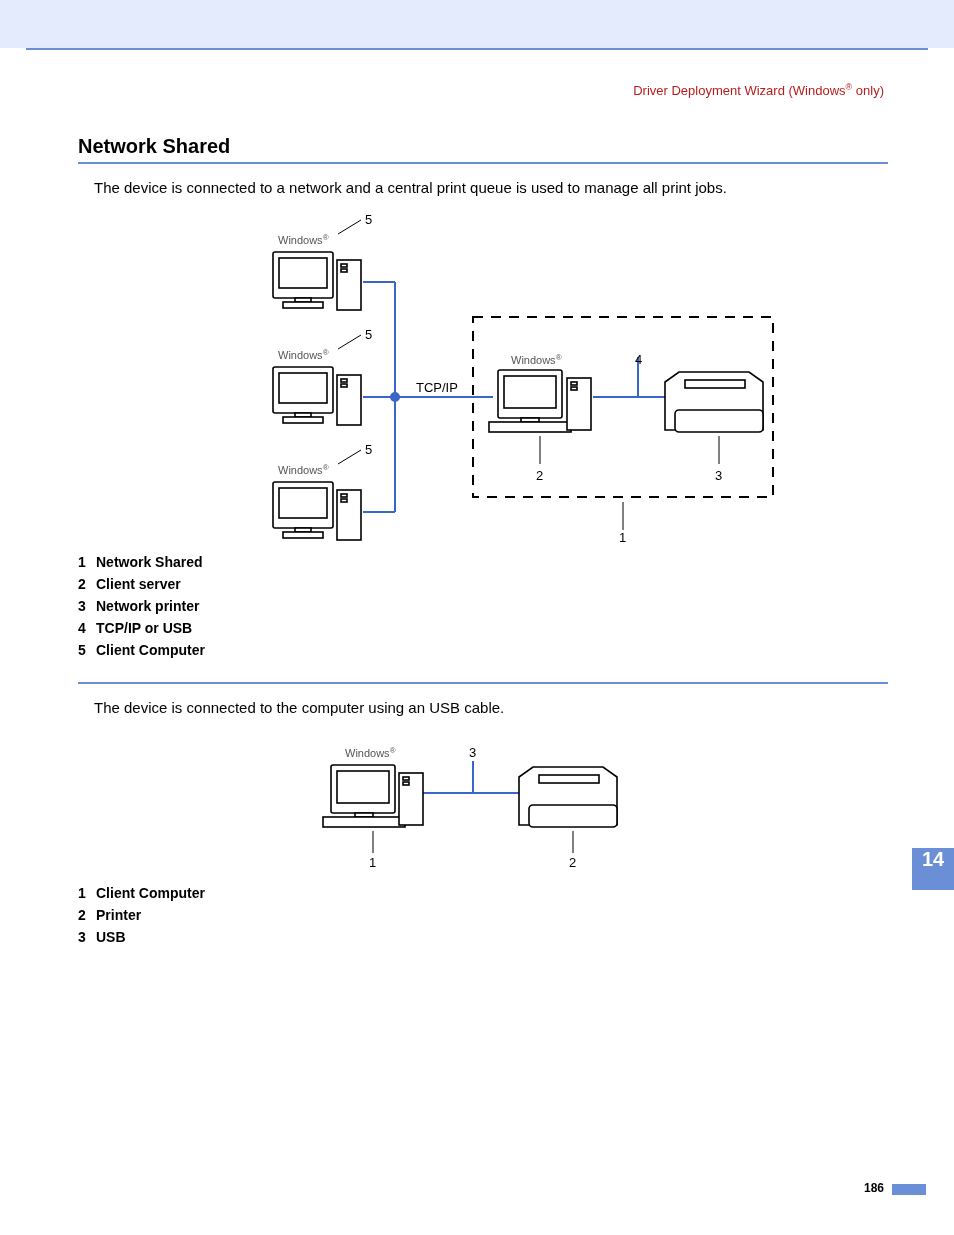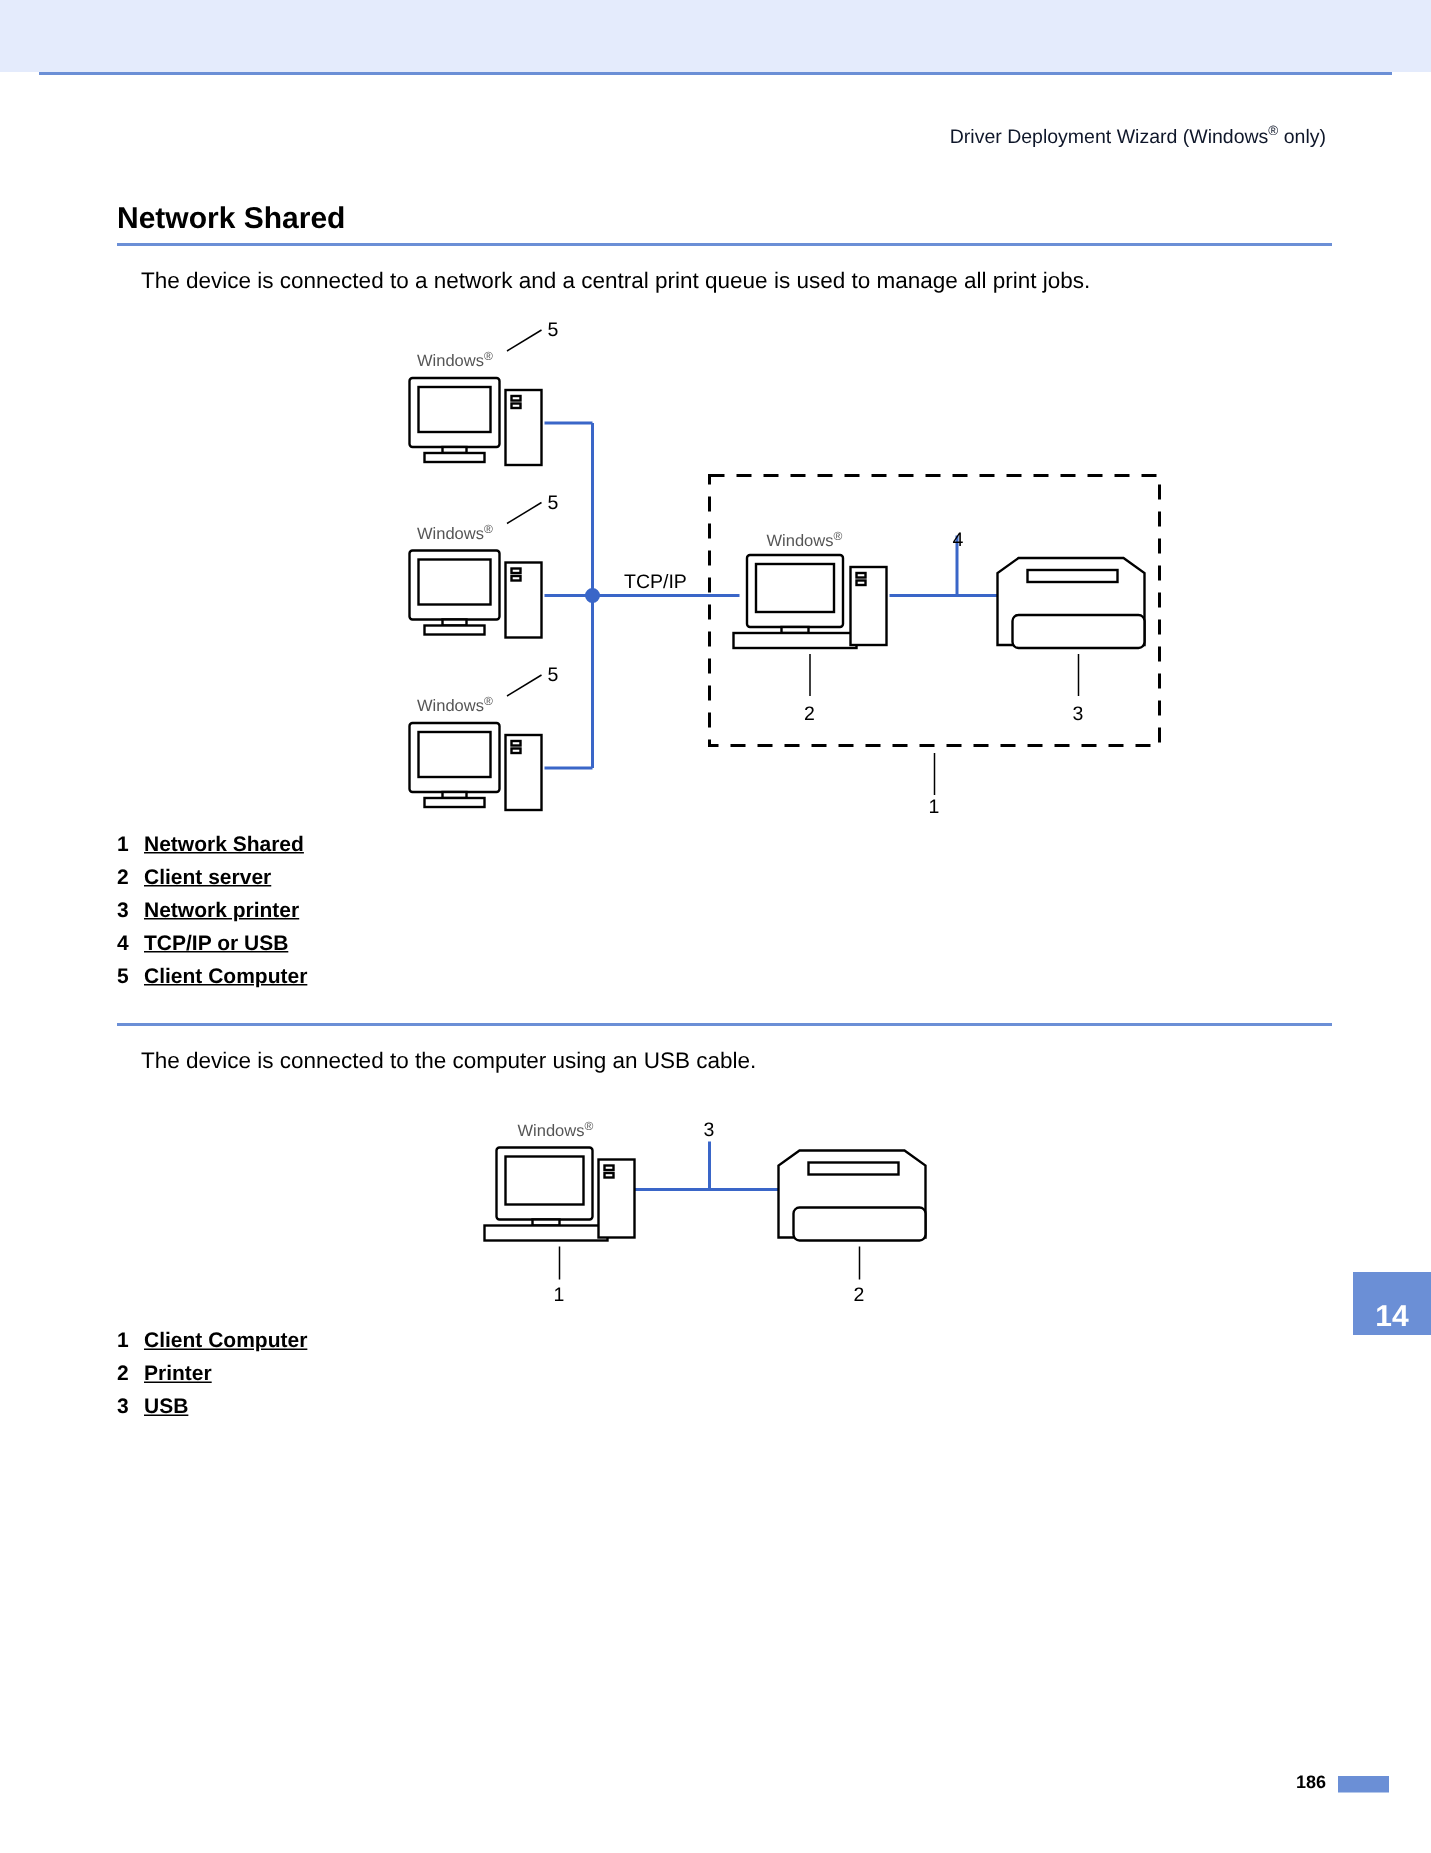--- a/index.html
+++ b/index.html
@@ -1,30 +1,30 @@
 <!DOCTYPE html>
 <html><head>
 <meta charset="utf-8">
 <style>
   html,body{margin:0;padding:0;background:#fff;font-family:Arial,Helvetica,sans-serif;color:#000;}
   .page{width:954px;height:1235px;position:relative;background:#fff;overflow:hidden;}
   .top-bar{position:absolute;left:0;top:0;width:954px;height:48px;background:#e4ebfc;}
   .top-rule{position:absolute;left:26px;top:48px;width:902px;height:0;border-top:2px solid #6b8fd6;}
-  .header-right{position:absolute;right:70px;top:82px;font-size:13px;color:#0f172a;}
+  .header-right{position:absolute;right:70px;top:82px;font-size:13px;color:#b91c1c;}
   .sup{font-size:9px;vertical-align:super;}
   .content{position:absolute;left:78px;top:135px;width:810px;}
   h2{font-size:20px;font-weight:bold;margin:0 0 4px 0;color:#000;}
   .hr-blue{height:0;border-top:2px solid #6b8fd6;margin:4px 0 14px 0;}
   p.body{font-size:15px;margin:0 0 14px 16px;line-height:1.35;}
-  .legend{margin:12px 0 24px 0;text-decoration:underline;}
+  .legend{margin:12px 0 24px 0;}
   .legend-row{font-size:14px;font-weight:bold;margin:6px 0;}
   .legend-row .num{display:inline-block;width:18px;}
   .diagram{margin:6px auto 6px auto;display:block;}
-  .chapter-tab{position:absolute;right:0;top:848px;width:52px;height:42px;background:#6b8fd6;color:#fff;
-    font-size:20px;font-weight:bold;display:flex;align-items:flex-end;justify-content:center;}
+  .chapter-tab{position:absolute;right:0;top:848px;width:42px;height:42px;background:#6b8fd6;color:#fff;
+    font-size:20px;font-weight:bold;display:flex;align-items:flex-start;justify-content:center;}
   .page-num{position:absolute;right:70px;bottom:40px;font-size:12px;font-weight:bold;}
   .page-num-bar{position:absolute;right:28px;bottom:40px;width:34px;height:11px;background:#6b8fd6;}
   
   .svg-lbl{font-family:Arial,Helvetica,sans-serif;font-size:13px;fill:#000;}
   .svg-lbl-sm{font-family:Arial,Helvetica,sans-serif;font-size:11px;fill:#555;}
 </style>
 </head>
 <body>
 
 <div class="page">

